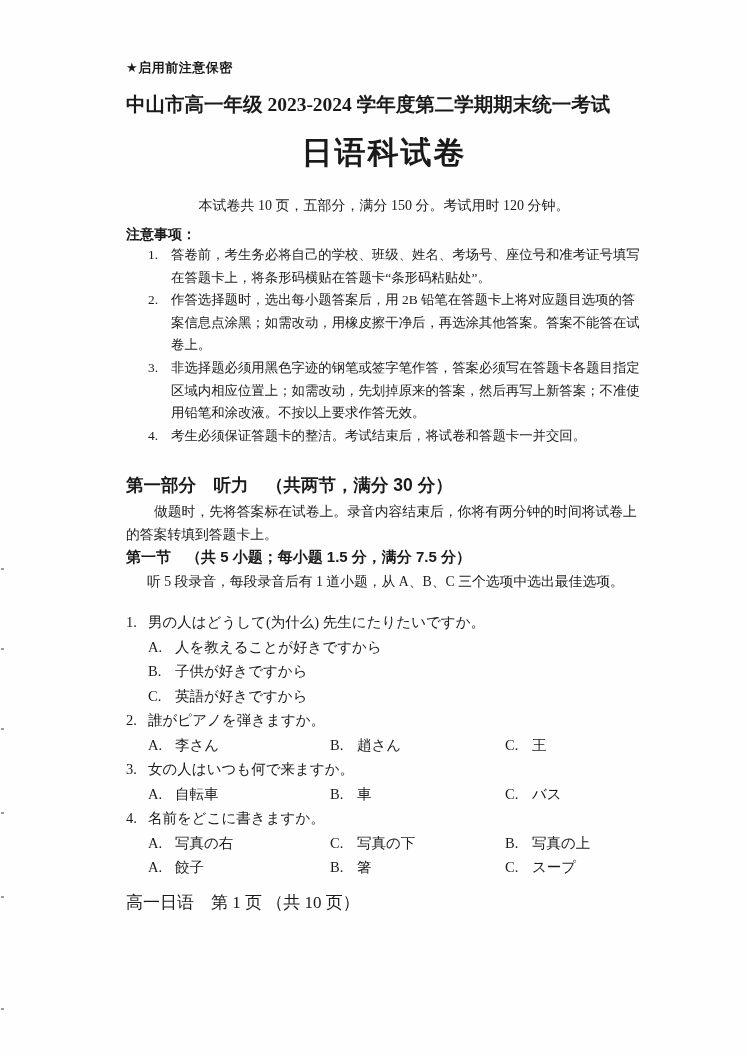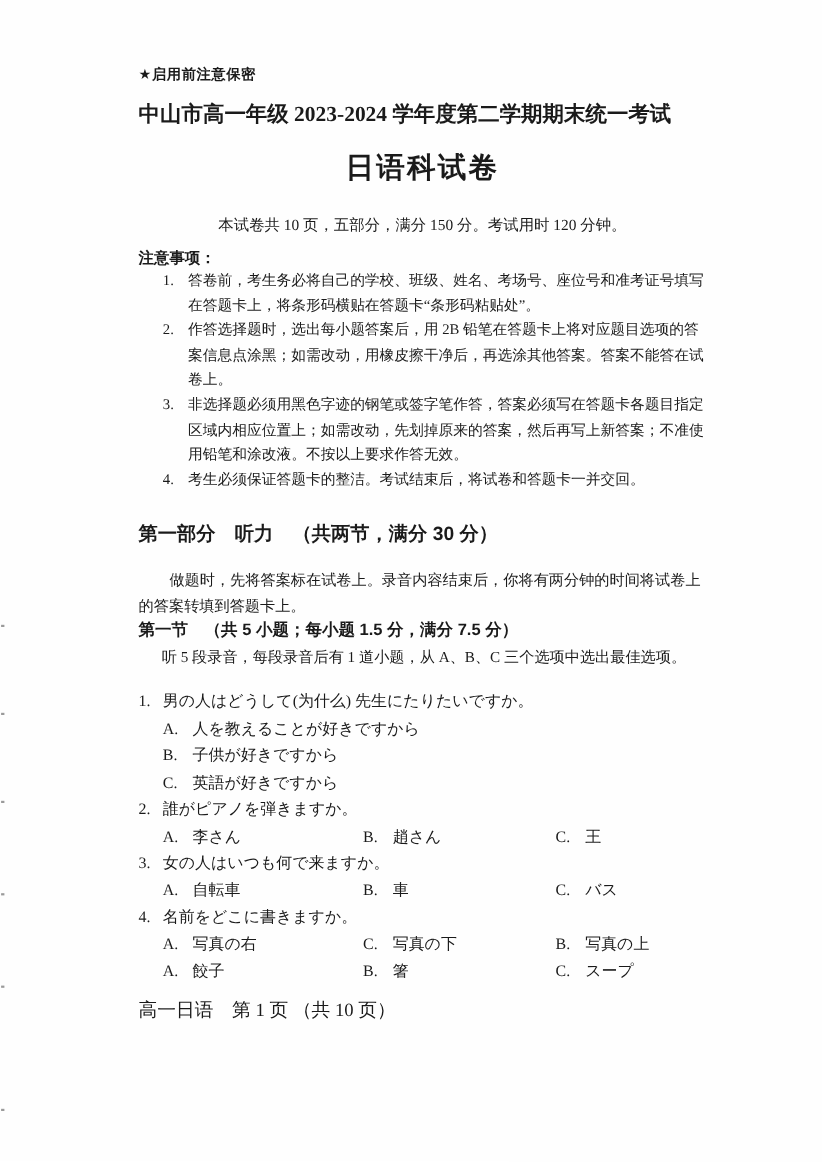--- a/index.html
+++ b/index.html
@@ -28,21 +28,21 @@
     margin-top: 16px;
     text-align: left;
     font-weight: bold;
     font-size: 19.5px;
     line-height: 26px;
   }
   .paper-title {
     margin-top: 18px;
     text-align: center;
     font-weight: bold;
-    font-size: 26px;
+    font-size: 31px;
     line-height: 34px;
     letter-spacing: 2px;
   }
   .paper-info {
     margin-top: 27px;
     text-align: center;
     font-size: 14px;
     line-height: 18px;
   }
   .notices-heading {
@@ -67,21 +67,21 @@
     margin-left: -23px;
   }
   .part-heading {
     margin-top: 26px;
     font-family: "Liberation Sans", "DejaVu Sans", sans-serif;
     font-weight: bold;
     font-size: 17.5px;
     line-height: 24px;
   }
   .intro-line1 {
-    margin-top: 19px;
+    margin-top: 3px;
     font-size: 13.8px;
     line-height: 23px;
     text-indent: 28px;
   }
   .intro-line2 {
     font-size: 13.8px;
     line-height: 23px;
   }
   .section-heading {
     font-family: "Liberation Sans", "DejaVu Sans", sans-serif;

